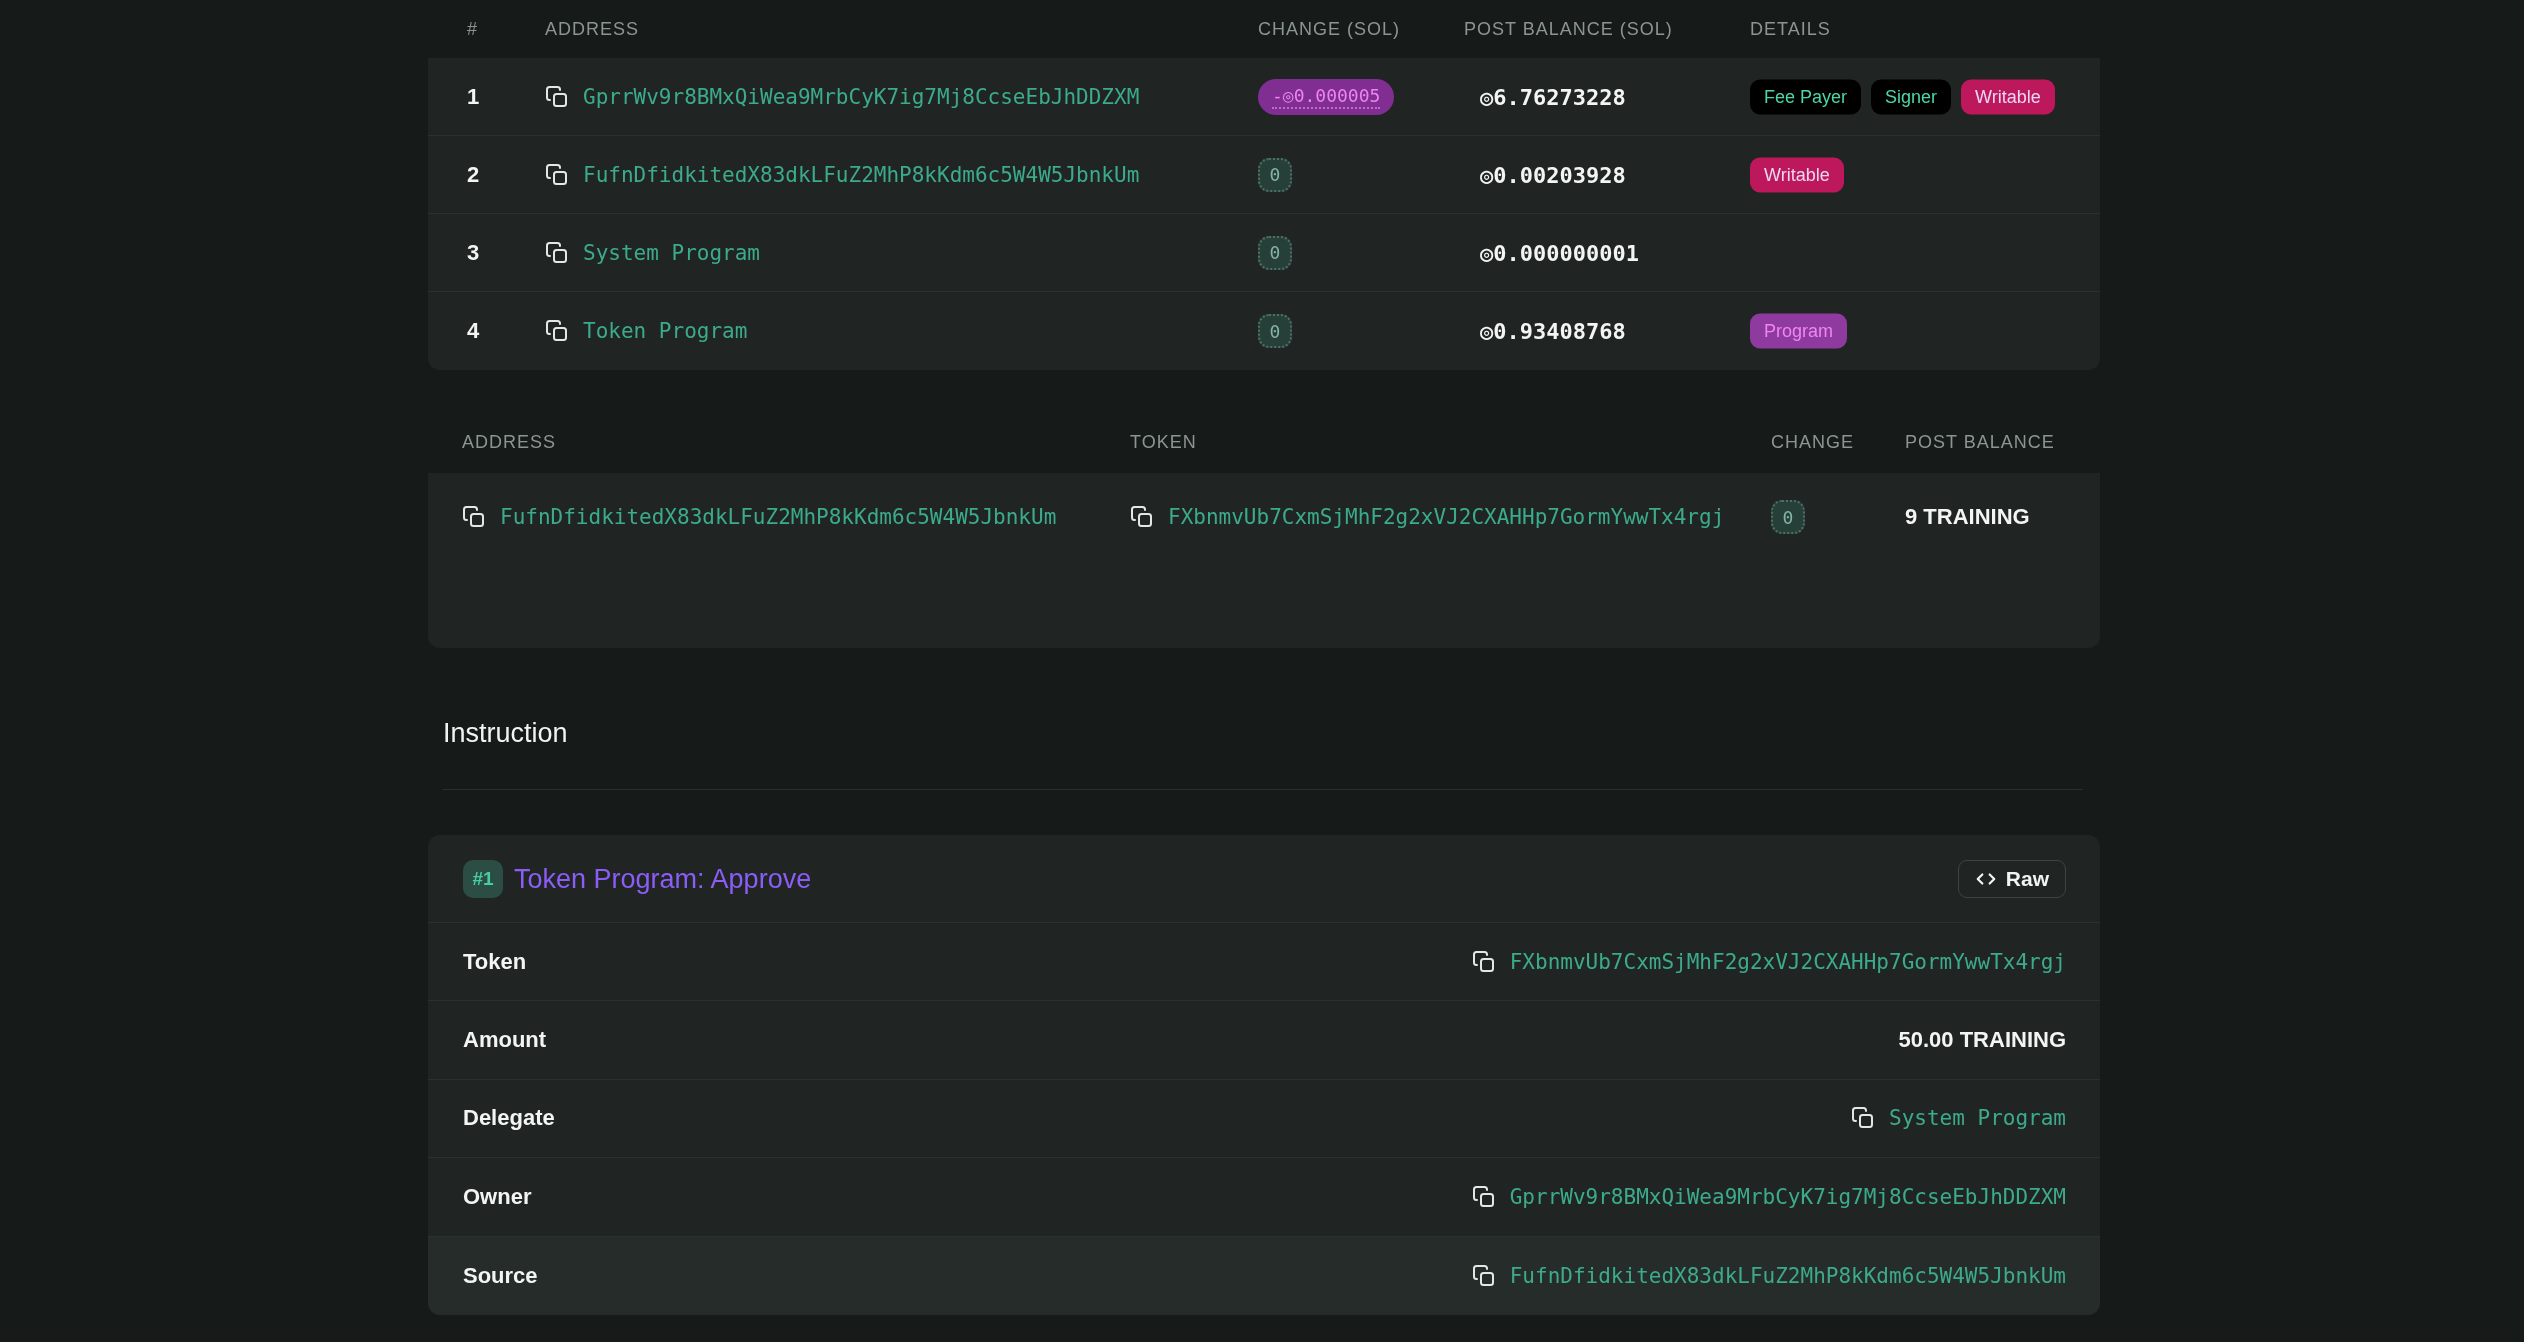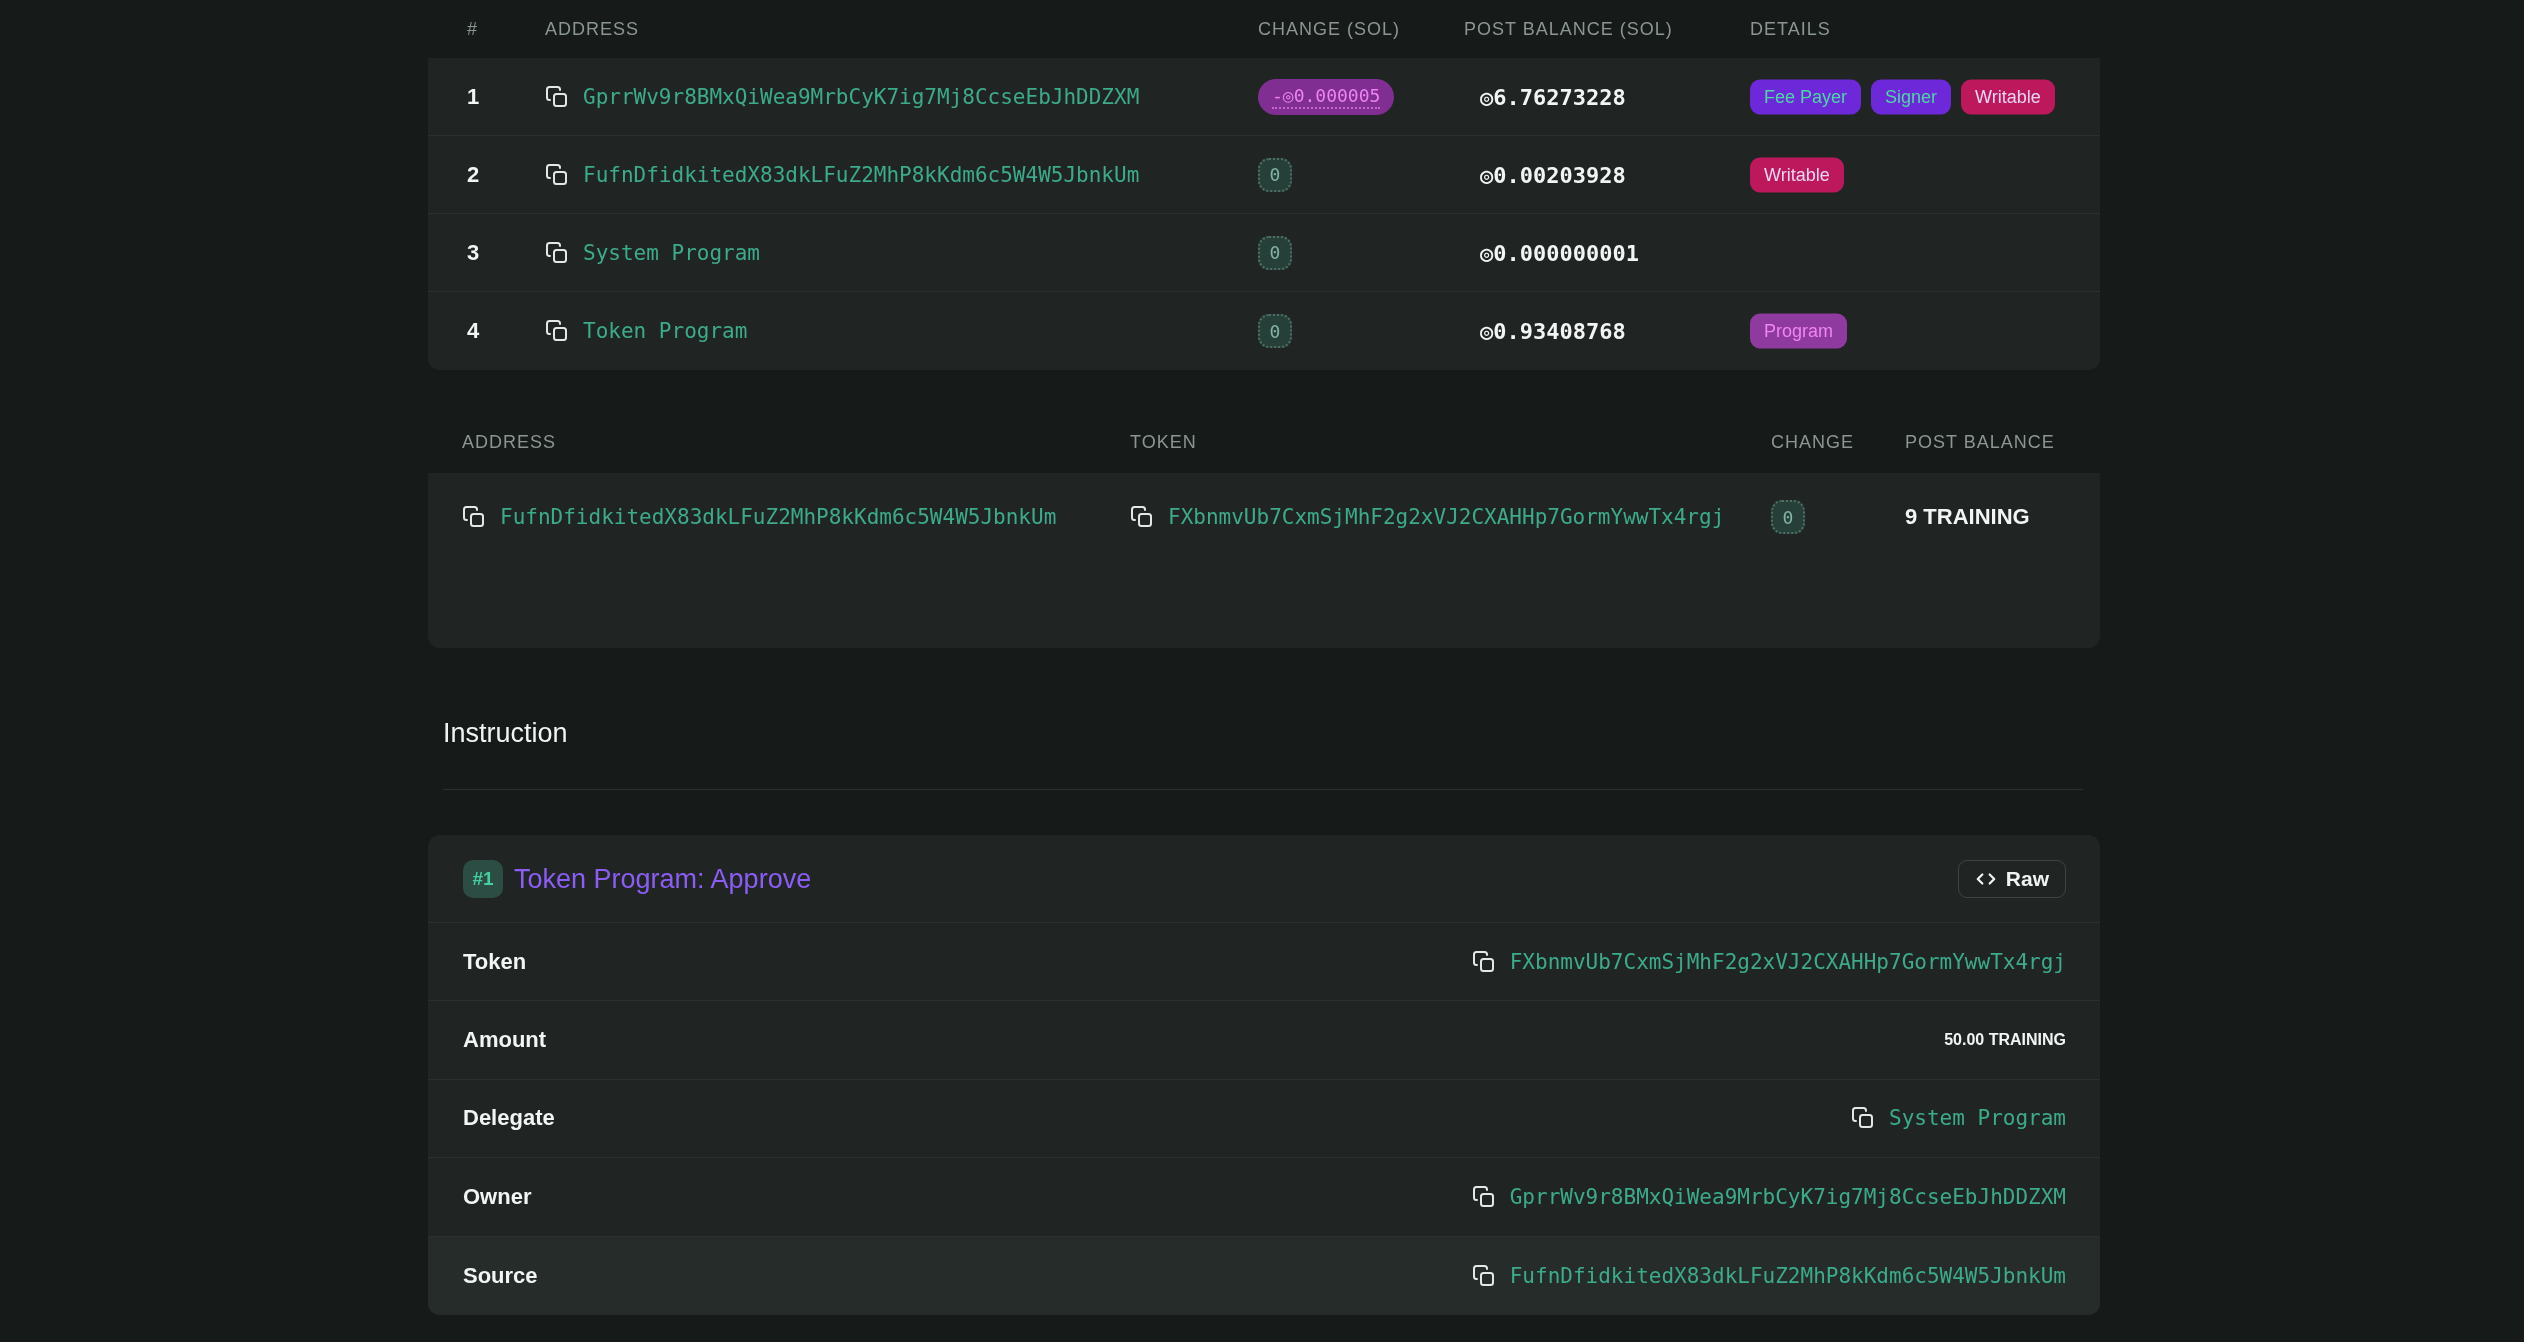--- a/index.html
+++ b/index.html
@@ -68,21 +68,21 @@
   .badge {
     display:inline-flex;
     align-items:center;
     height:35px;
     padding:0 14px;
     border-radius:10px;
     font-size:18px;
     font-weight:500;
     white-space:nowrap;
   }
-  .badge.teal    { background:#6d28d9; color:#4cd7a4; }
+  .badge.teal    { background:#000000; color:#4cd7a4; }
   .badge.purple  { background:#be185d; color:#ead7f6; }
   .badge.magenta { background:#8f3a9f; color:#ef86f3; }
 
   .chg-neg {
     display:inline-flex;
     align-items:center;
     height:36px;
     padding:0 14px;
     border-radius:18px;
     background:#812e92;
@@ -186,21 +186,21 @@
     left:35px; top:50%; transform:translateY(-50%);
     font-size:22px; font-weight:600; color:#f2f5f4;
   }
   .f-value {
     position:absolute;
     right:34px; top:50%; transform:translateY(-50%);
     display:flex; align-items:center; gap:14px;
     white-space:nowrap;
   }
   .f-value .addr-text { font-size:21px; }
-  .f-plain { font-size:16px; font-weight:600; color:#f2f5f4;text-align:right; }
+  .f-plain { font-size:22px; font-weight:600; color:#f2f5f4;text-align:right; }
 </style>
 </head>
 <body>
 
 <svg width="0" height="0" style="position:absolute">
   <defs>
     <g id="copy-glyph" fill="none" stroke="#e3e8e6" stroke-width="2" stroke-linecap="round" stroke-linejoin="round">
       <rect x="9" y="9" width="12" height="12" rx="2.5"></rect>
       <path d="M5 15H4.5A2.5 2.5 0 0 1 2 12.5v-8A2.5 2.5 0 0 1 4.5 2h8A2.5 2.5 0 0 1 15 4.5V5"></path>
     </g>

